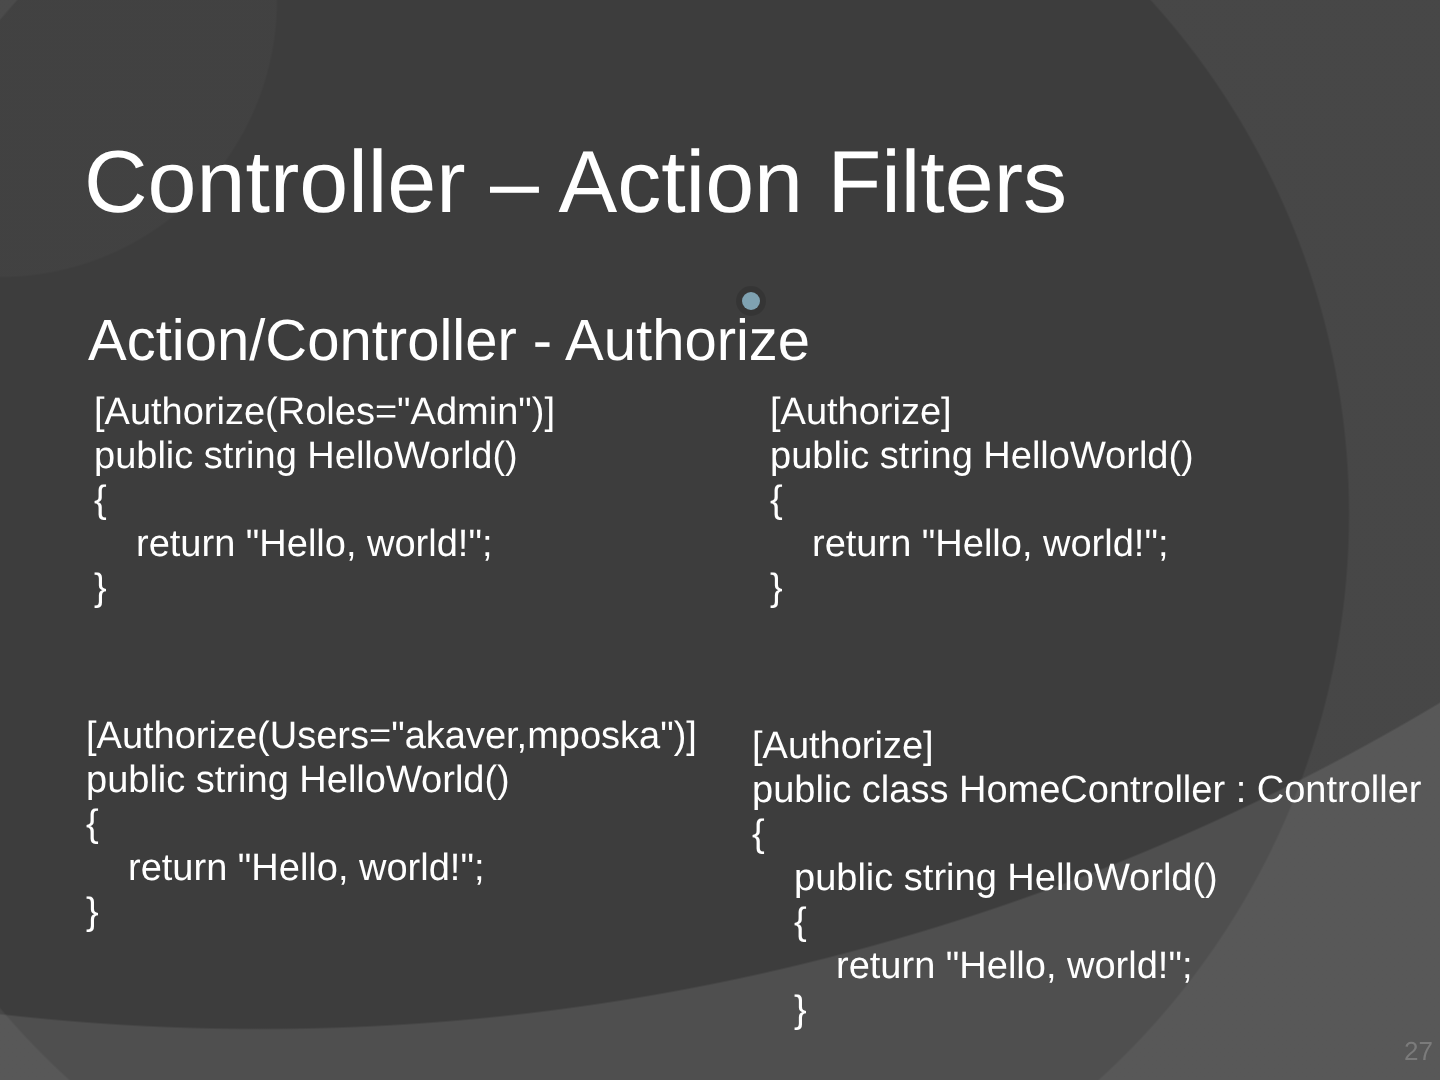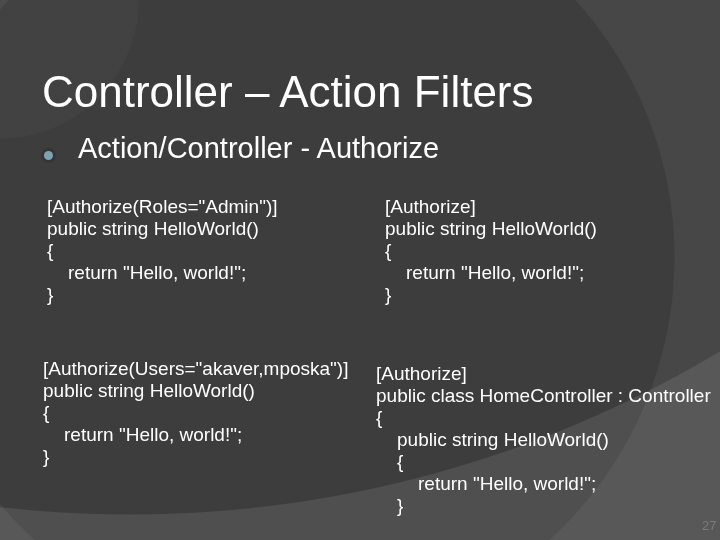--- a/index.html
+++ b/index.html
@@ -34,21 +34,22 @@
     font-size: 44px;
     font-weight: 400;
     line-height: 1;
     white-space: nowrap;
   }
   .bullet-row {
     position: absolute;
     left: 44px;
     top: 132px;
     display: flex;
-    align-items: center;
+    align-items: flex-end;
+    flex-direction: column;
   }
   .bullet-dot {
     width: 9px;
     height: 9px;
     border-radius: 50%;
     background: #7fa2b2;
     box-shadow: 0 0 0 3px rgba(0,0,0,0.12);
     margin-top: 14px;
     margin-right: 25px;
     flex: 0 0 auto;

